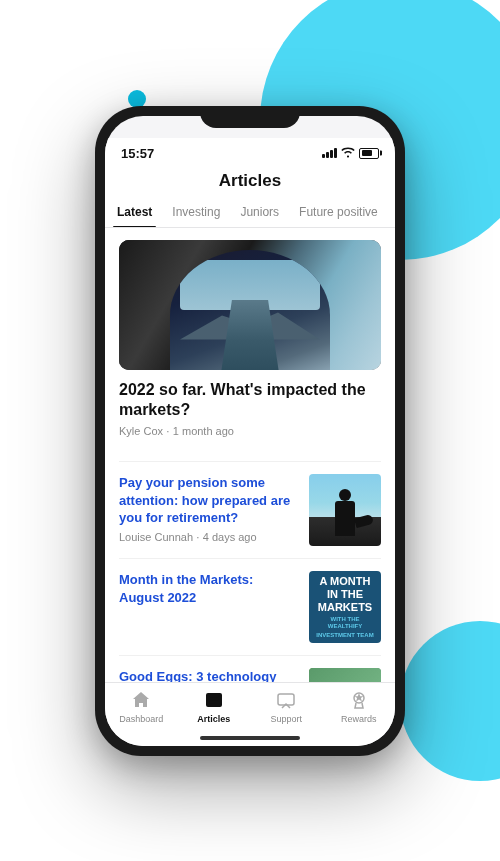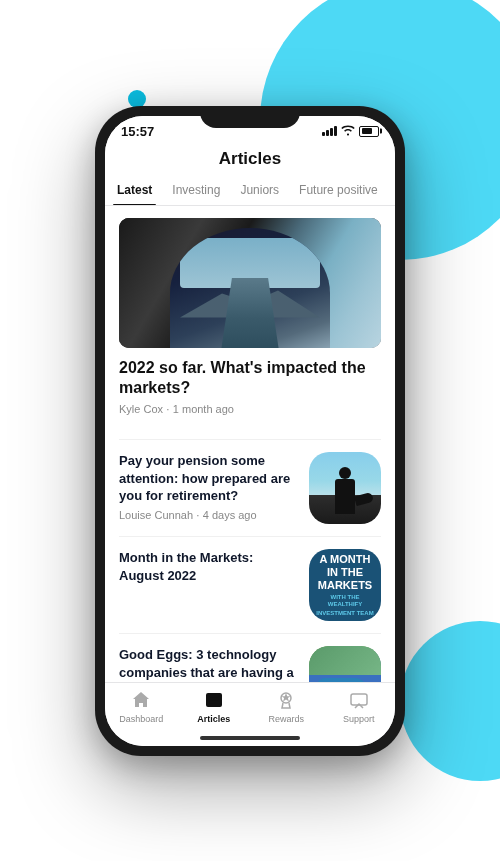--- a/index.html
+++ b/index.html
@@ -80,20 +80,21 @@
     }
 
     
     .status-bar {
       background: #fff;
       padding: 8px 16px 4px;
       display: flex;
       justify-content: space-between;
       align-items: center;
       flex-shrink: 0;
+      margin-top: 22px;
     }
 
     .status-time {
       font-size: 13px;
       font-weight: 600;
       color: #111;
     }
 
     .status-icons {
       display: flex;
@@ -310,34 +311,34 @@
       border-top: 1px solid #f0f0f0;
     }
 
     .article-text {
       flex: 1;
     }
 
     .article-title {
       font-size: 13px;
       font-weight: 600;
-      color: #0f172a;
+      color: #1d4ed8;
       line-height: 1.35;
       margin-bottom: 4px;
     }
 
     .article-meta {
       font-size: 11px;
       color: #888;
     }
 
     .article-thumb {
       width: 72px;
       height: 72px;
-      border-radius: 20px;
+      border-radius: 4px;
       flex-shrink: 0;
       overflow: hidden;
       position: relative;
     }
 
     
     .thumb-pension {
       background: linear-gradient(180deg, #87CEEB 0%, #98D8E8 40%, #b8e0ea 60%, #2d2d2d 60%, #1a1a1a 100%);
     }
 
@@ -592,36 +593,36 @@
               <rect x="5" y="6" width="10" height="1.5" rx="0.5" fill="#fff"></rect>
               <rect x="5" y="9" width="10" height="1.5" rx="0.5" fill="#fff"></rect>
               <rect x="5" y="12" width="7" height="1.5" rx="0.5" fill="#fff"></rect>
             </svg>
           </div>
           <span class="nav-label" style="color:#111;font-weight:600;">Articles</span>
         </div>
         <div class="nav-item">
           <div class="nav-icon">
             <svg width="20" height="20" viewBox="0 0 20 20" fill="none">
+              <rect x="2" y="4" width="16" height="11" rx="2" fill="none" stroke="#aaa" stroke-width="1.5"></rect>
+              <path d="M6 18L10 14L14 18" fill="none" stroke="#aaa" stroke-width="1.5"></path>
+            </svg>
+          </div>
+          <span class="nav-label">Support</span>
+        </div>
+        <div class="nav-item">
+          <div class="nav-icon">
+            <svg width="20" height="20" viewBox="0 0 20 20" fill="none">
               <circle cx="10" cy="8" r="5" fill="none" stroke="#aaa" stroke-width="1.5"></circle>
               <path d="M10 3L11.2 6.2H14.5L11.9 8.1L12.9 11.4L10 9.6L7.1 11.4L8.1 8.1L5.5 6.2H8.8L10 3Z" fill="#aaa"></path>
               <path d="M7 13L6 18H14L13 13" fill="none" stroke="#aaa" stroke-width="1.5"></path>
             </svg>
           </div>
           <span class="nav-label">Rewards</span>
         </div>
-        <div class="nav-item">
-          <div class="nav-icon">
-            <svg width="20" height="20" viewBox="0 0 20 20" fill="none">
-              <rect x="2" y="4" width="16" height="11" rx="2" fill="none" stroke="#aaa" stroke-width="1.5"></rect>
-              <path d="M6 18L10 14L14 18" fill="none" stroke="#aaa" stroke-width="1.5"></path>
-            </svg>
-          </div>
-          <span class="nav-label">Support</span>
-        </div>
       </div>
 
       <div class="home-indicator">
         <div class="home-bar"></div>
       </div>
 
     </div>
   </div>
 </div>
 

